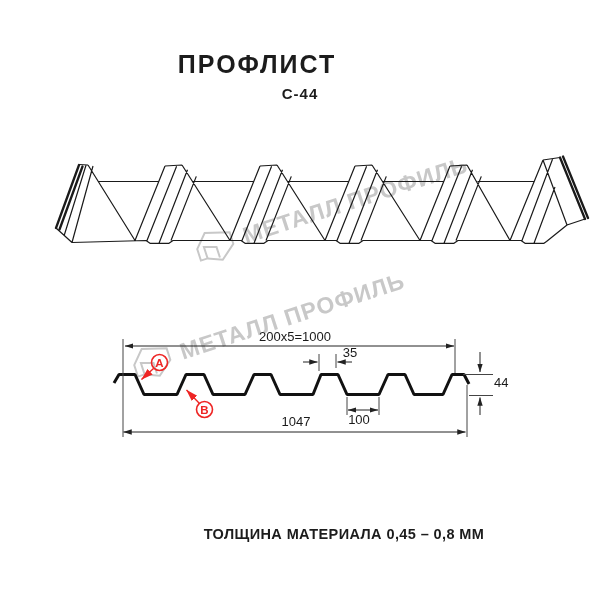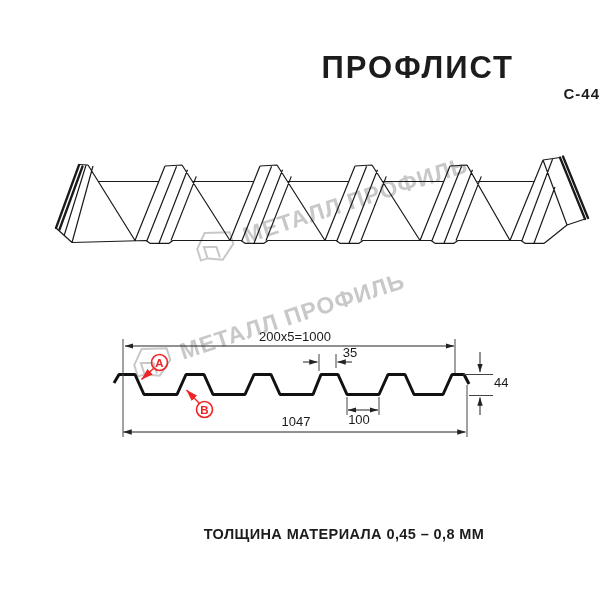--- a/index.html
+++ b/index.html
@@ -1,20 +1,20 @@
 <!DOCTYPE html>
 <html><head>
 <meta charset="utf-8">
 <style>
   html,body{margin:0;padding:0;background:#fff;}
   .canvas{position:relative;width:600px;height:600px;background:#ffffff;
           font-family:"Liberation Sans",sans-serif;overflow:hidden;}
-  .title{position:absolute;top:50px;left:0;width:514px;text-align:right;
-         font-size:31px;font-weight:800;letter-spacing:2px;color:#1c1c1c;}
-  .subtitle{position:absolute;top:85px;left:0;width:600px;text-align:right;
+  .title{position:absolute;top:50px;left:0;width:514px;text-align:center;
+         font-size:25px;font-weight:800;letter-spacing:2px;color:#1c1c1c;}
+  .subtitle{position:absolute;top:85px;left:0;width:600px;text-align:center;
          font-size:15px;font-weight:600;letter-spacing:1px;color:#1c1c1c;}
   .footer{position:absolute;top:526px;left:0;width:600px;text-align:center;
          font-size:14.5px;font-weight:600;letter-spacing:.4px;color:#1c1c1c;padding-left:44px;}
   .wm{position:absolute;display:flex;align-items:center;gap:9px;color:#c8c8c8;
       font-weight:bold;font-size:23px;letter-spacing:1px;white-space:nowrap;
       transform:rotate(-18deg);transform-origin:left center;z-index:1;}
   .wm svg{flex:0 0 auto;}
   .wm1{left:195px;top:234px;}
   .wm2{left:132px;top:350px;}
   svg.draw{position:absolute;left:0;top:0;z-index:2;}

